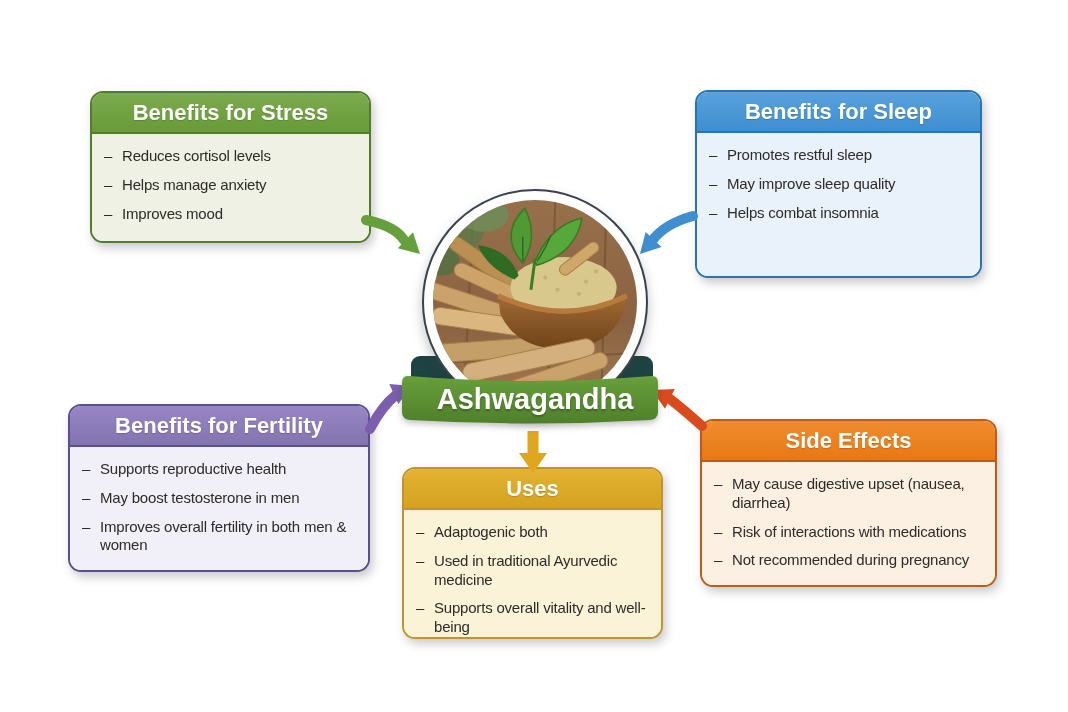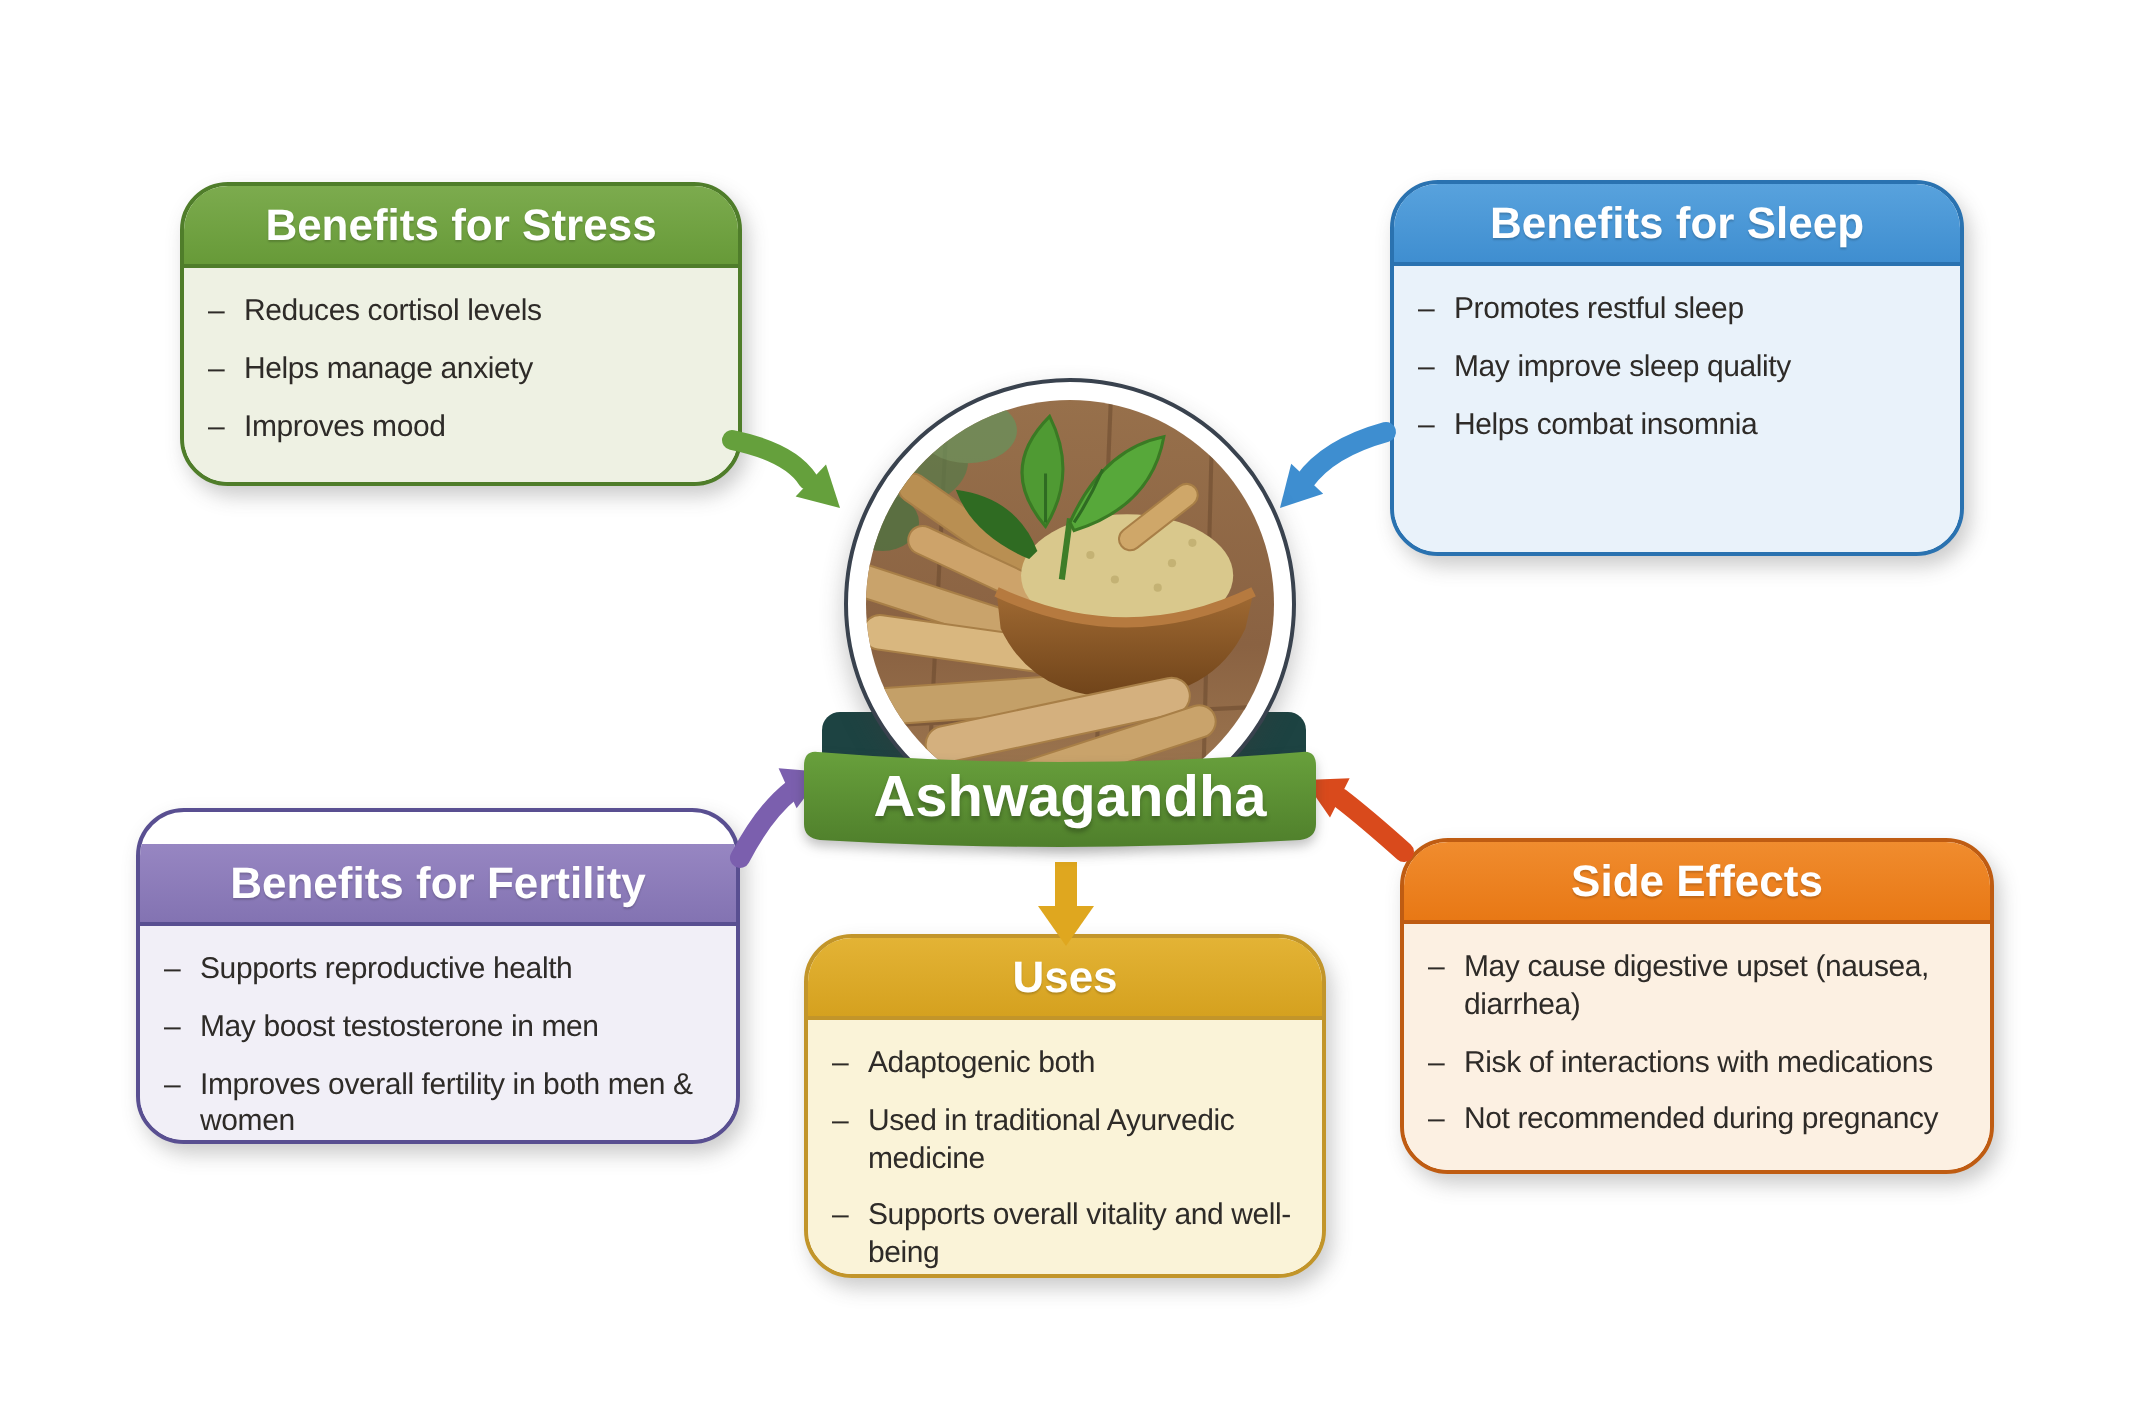--- a/index.html
+++ b/index.html
@@ -1,40 +1,40 @@
 <!DOCTYPE html>
 <html><head>
 <meta charset="utf-8">
 <style>
   html,body{margin:0;padding:0;background:#ffffff;}
   *{box-sizing:border-box;}
   .canvas{position:relative;width:1068px;height:712px;background:#ffffff;overflow:hidden;
           font-family:"Liberation Sans",sans-serif;}
 
   
-  .box{position:absolute;border-radius:24px;border:2px solid;overflow:hidden;
+  .box{position:absolute;border-radius:13px;border:2px solid;overflow:hidden;
        box-shadow:3px 5px 10px rgba(70,70,70,.28);background:#fff;}
   .box-header{height:41px;display:flex;align-items:center;justify-content:center;
        color:#fff;font-weight:bold;font-size:22px;border-bottom:2px solid;
        text-shadow:0 1px 1px rgba(0,0,0,.18);}
   .box-body{padding:13px 6px 8px 12px;height:calc(100% - 41px);}
   .item{display:flex;gap:6px;font-size:15px;color:#2e2b28;margin-bottom:10px;
         line-height:1.25;letter-spacing:-0.2px;font-weight:500;}
   .dash{flex:0 0 12px;text-align:left;}
 
   .stress{left:90px;top:91px;width:281px;height:152px;border-color:#4f7d2a;}
   .stress .box-header{background:linear-gradient(#7cab4e,#679a38);border-color:#4f7d2a;}
   .stress .box-body{background:#eef1e3;}
 
   .sleep{left:695px;top:90px;width:287px;height:188px;border-color:#2a72b0;}
   .sleep .box-header{background:linear-gradient(#58a2dd,#3f8ed0);border-color:#2a72b0;}
   .sleep .box-body{background:#e9f2fa;}
 
   .fertility{left:68px;top:404px;width:302px;height:168px;border-color:#594f91;}
-  .fertility .box-header{background:linear-gradient(#9786c2,#8373b2);border-color:#594f91;margin-top:16px;}
+  .fertility .box-header{background:linear-gradient(#9786c2,#8373b2);border-color:#594f91;}
   .fertility .box-body{background:#f1eff7;}
 
   .side-effects{left:700px;top:419px;width:297px;height:168px;border-color:#bf5c12;}
   .side-effects .box-header{background:linear-gradient(#f08c2e,#e87815);border-color:#bf5c12;}
   .side-effects .box-body{background:#fcf0e2;}
 
   .uses{left:402px;top:467px;width:261px;height:172px;border-color:#c2952a;}
   .uses .box-header{background:linear-gradient(#e3b335,#d5a11f);border-color:#c2952a;}
   .uses .box-body{background:#faf3d8;}
 

